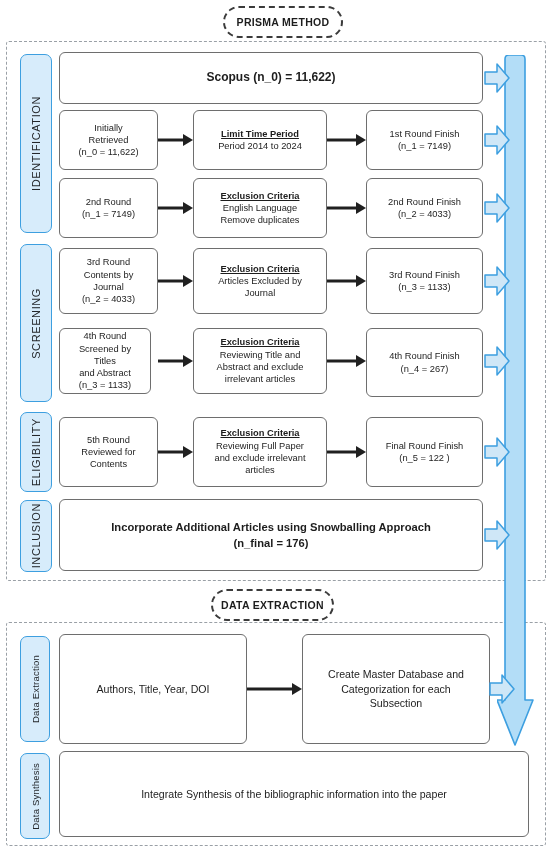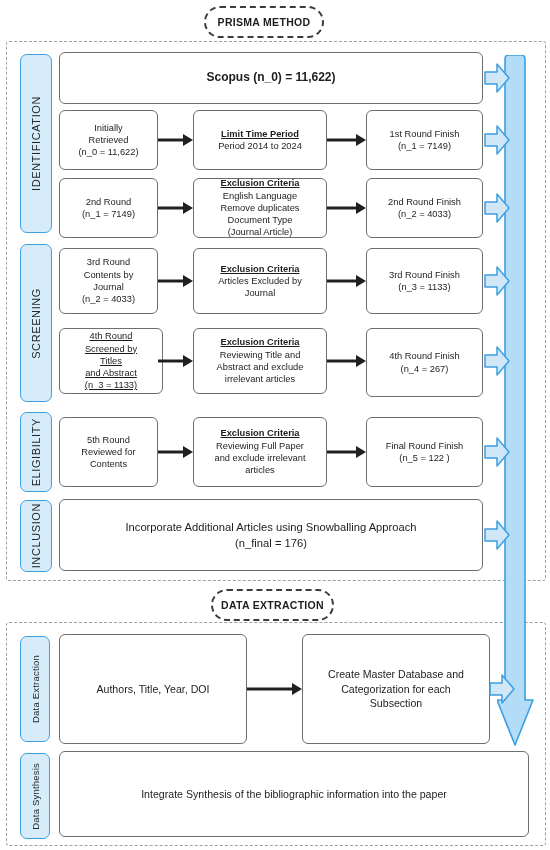--- a/index.html
+++ b/index.html
@@ -94,21 +94,21 @@
     font-weight: bold;
     text-decoration: underline;
     display: block;
   }
   .box.header .txt {
     font-size: 12px;
     font-weight: bold;
   }
   .box.big .txt {
     font-size: 11.2px;
-    font-weight: normal;
+    font-weight: bold;
     line-height: 1.45;
   }
   .box.med .txt {
     font-size: 10.6px;
     line-height: 1.4;
   }
 
   
   .conn {
     position: absolute;
@@ -125,21 +125,21 @@
   .pipe {
     position: absolute;
     z-index: 2;
   }
 </style>
 </head>
 <body>
 
 <div id="stage">
 
-  <div class="pill" style="left:204px; top:6px; width:116px; height:28px;text-align:center;">
+  <div class="pill" style="left:223px; top:6px; width:116px; height:28px;text-align:center;">
     <span>PRISMA METHOD</span>
   </div>
 
   <div class="frame" style="left:6px; top:41px; width:538px; height:538px;"></div>
 
   <div class="pill" style="left:211px; top:589px; width:119px; height:28px;">
     <span>DATA EXTRACTION</span>
   </div>
 
   <div class="frame" style="left:6px; top:622px; width:538px; height:222px;"></div>
@@ -217,21 +217,20 @@
   </div>
   <svg class="conn" style="left:158px; top:201px; width:36px; height:14px;" viewBox="0 0 36 14">
     <path d="M0 7 L26 7" stroke="#202020" stroke-width="3"></path>
     <path d="M25 1 L35 7 L25 13 Z" fill="#202020"></path>
   </svg>
   <div class="box" style="left:193px; top:178px; width:134px; height:60px;">
     <div class="txt">
       <span class="hdr">Exclusion Criteria</span>
       <span>English Language</span><br>
       <span>Remove duplicates</span><br>
-      <span>Document Type (Journal Article)</span>
     </div>
   </div>
   <svg class="conn" style="left:327px; top:201px; width:40px; height:14px;" viewBox="0 0 40 14">
     <path d="M0 7 L30 7" stroke="#202020" stroke-width="3"></path>
     <path d="M29 1 L39 7 L29 13 Z" fill="#202020"></path>
   </svg>
   <div class="box" style="left:366px; top:178px; width:117px; height:60px;">
     <div class="txt">
       <span>2nd Round Finish</span><br>
       <span>(n_2 = 4033)</span>
@@ -265,21 +264,21 @@
   <div class="box" style="left:366px; top:248px; width:117px; height:66px;">
     <div class="txt">
       <span>3rd Round Finish</span><br>
       <span>(n_3 = 1133)</span>
     </div>
   </div>
   <svg class="bluearrow" style="left:484px; top:265px; width:26px; height:32px;" viewBox="0 0 26 32">
     <path d="M1 10 L13 10 L13 2 L25 16 L13 30 L13 22 L1 22 Z" fill="#cfe7f7" stroke="#3d9fe0" stroke-width="1.5" stroke-linejoin="round"></path>
   </svg>
 
-  <div class="box" style="left:59px; top:328px; width:104px; height:66px;text-decoration:underline;">
+  <div class="box" style="left:59px; top:328px; width:92px; height:66px;">
     <div class="txt">
       <span>4th Round</span><br>
       <span>Screened by Titles</span><br>
       <span>and Abstract</span><br>
       <span>(n_3 = 1133)</span>
     </div>
   </div>
   <svg class="conn" style="left:158px; top:354px; width:36px; height:14px;" viewBox="0 0 36 14">
     <path d="M0 7 L26 7" stroke="#202020" stroke-width="3"></path>
     <path d="M25 1 L35 7 L25 13 Z" fill="#202020"></path>

